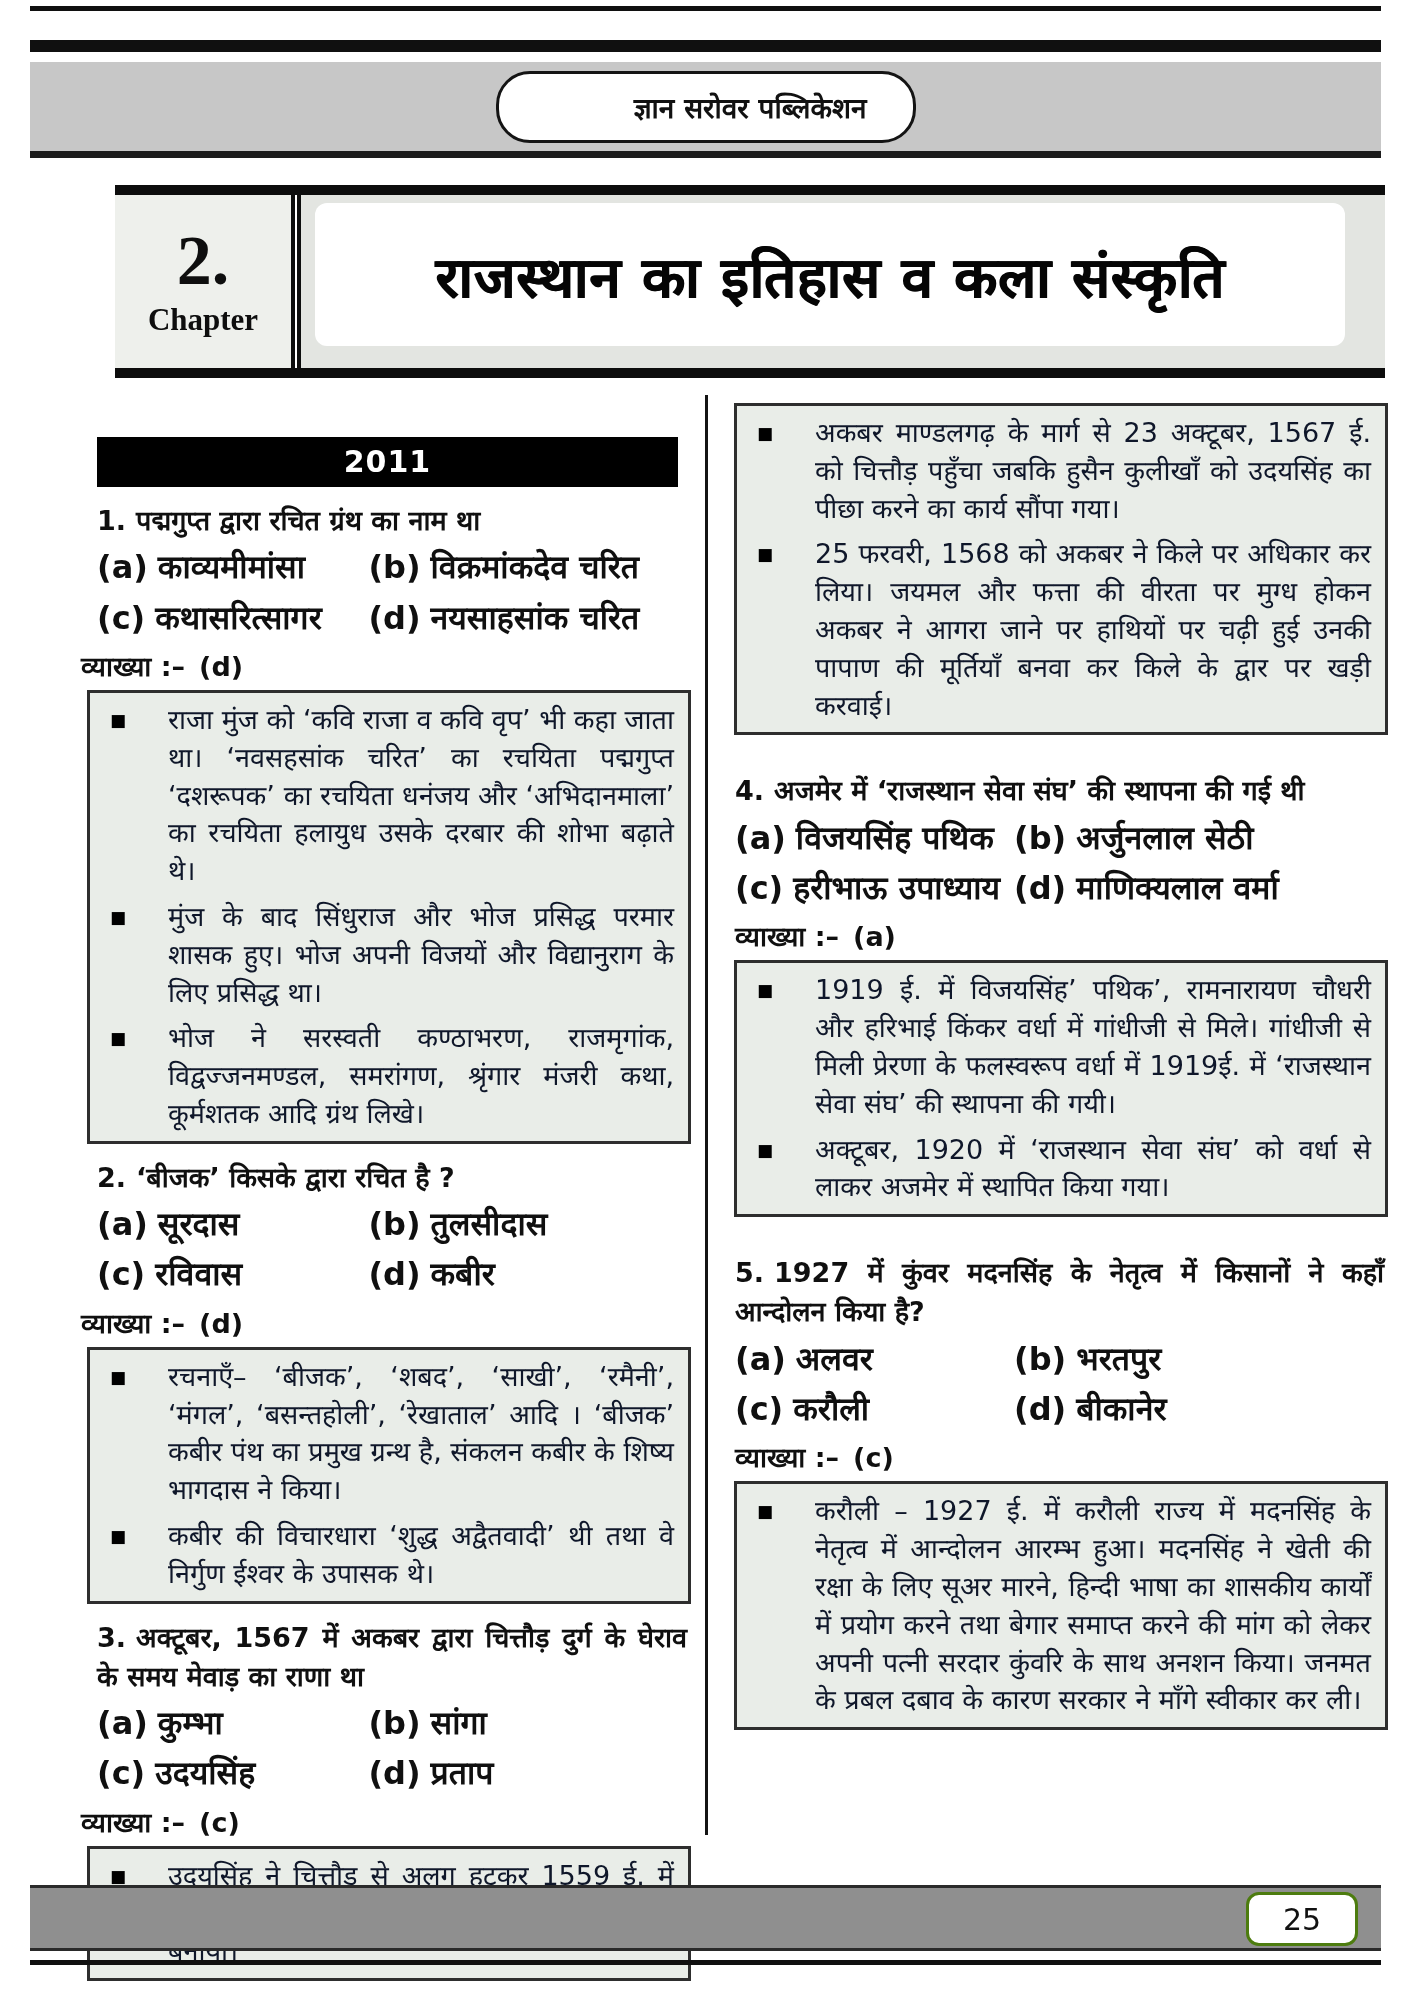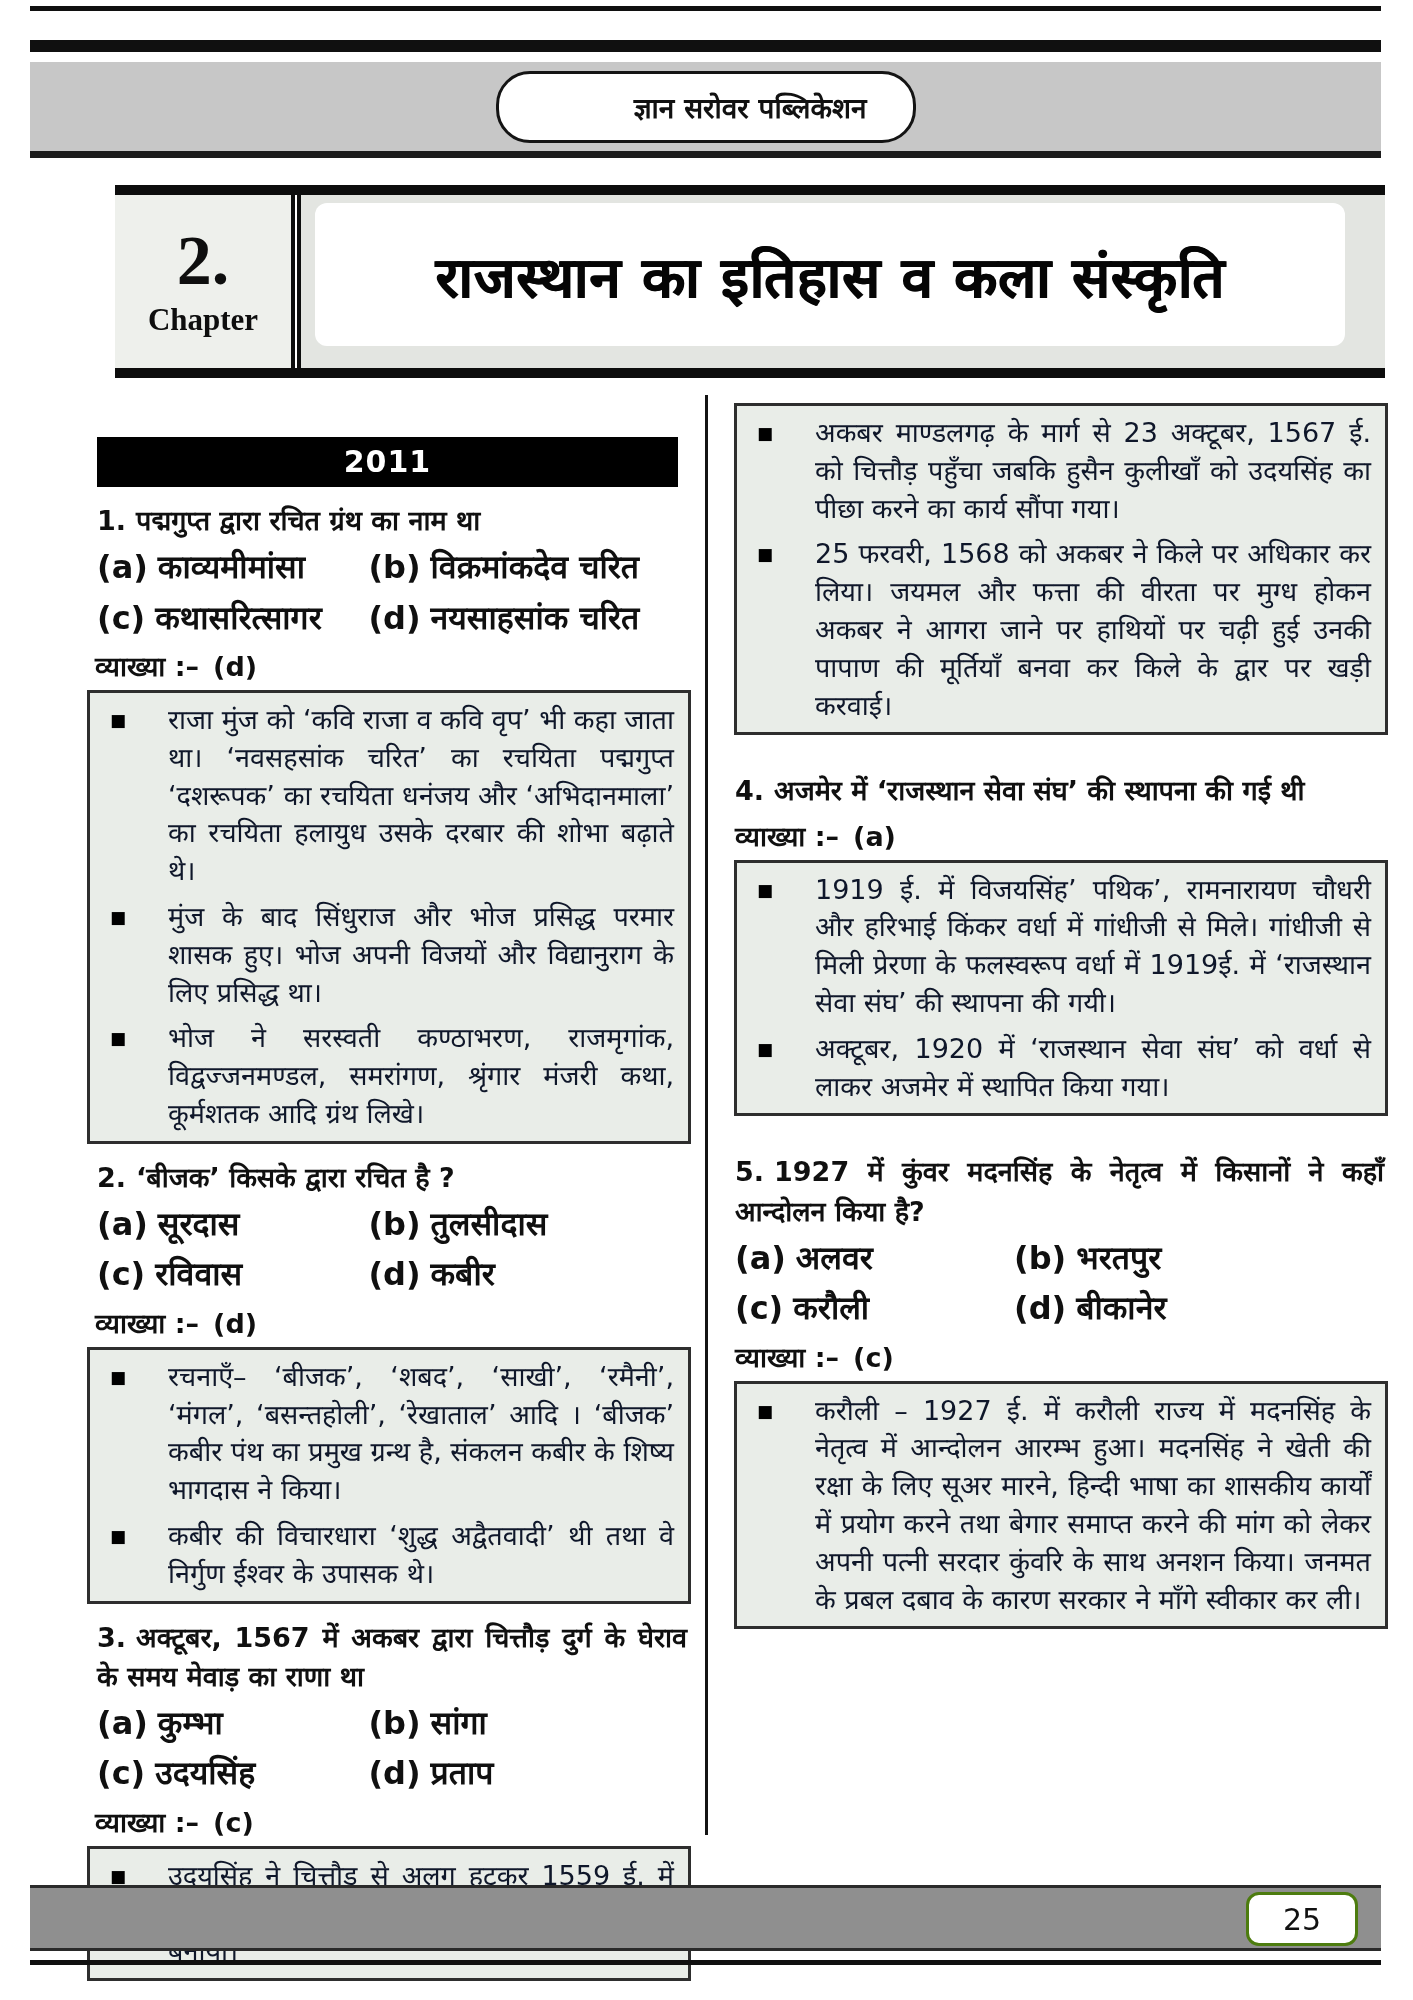--- a/index.html
+++ b/index.html
@@ -64,21 +64,21 @@
   }
   .col-right .question { margin-left:13px;margin-top:36px; }
   .q-num { margin-right:10px; }
   .options { margin:4px 4px 0 22px; }
   .col-right .options { margin-left:13px; }
   .options-row { display:grid; margin-bottom:4px; }
   .grid-l { grid-template-columns:46% 54%; }
   .grid-r { grid-template-columns:43% 57%; }
   .option { font-size:32px; font-weight:bold; line-height:1.45; color:#101010; }
   .opt-label { margin-right:10px; }
-  .vyakhya { margin:6px 0 4px 20px; font-size:27px; font-weight:bold; line-height:1.45; color:#101010; }
+  .vyakhya { margin:6px 0 4px 6px; font-size:27px; font-weight:bold; line-height:1.45; color:#101010; }
   .col-right .vyakhya { margin-left:13px; }
   .vyakhya .ans { margin-left:14px; }
 
   .exp-box {
     margin:4px 0 8px 12px; background:#e9ede8;
     border:3px solid #2e2e2e; padding:8px 14px 8px 20px;
   }
   .bullet { display:flex; margin-bottom:8px; }
   .bullet:last-child { margin-bottom:0; }
   .bullet-marker { width:58px; flex:0 0 58px; font-size:17px; line-height:38px; color:#000; }
@@ -222,20 +222,30 @@
         </div>
         <div class="bullet">
           <span class="bullet-marker">■</span>
           <div class="bullet-text">25 फरवरी, 1568 को अकबर ने किले पर अधिकार कर लिया। जयमल और फत्ता की वीरता पर मुग्ध होकन अकबर ने आगरा जाने पर हाथियों पर चढ़ी हुई उनकी पापाण की मूर्तियाँ बनवा कर किले के द्वार पर खड़ी करवाई।</div>
         </div>
       </div>
 
       <div class="question">
         <span class="q-num">4.</span><span>अजमेर में ‘राजस्थान सेवा संघ’ की स्थापना की गई थी</span>
       </div>
+      <div class="options">
+        <div class="options-row grid-r">
+          <div class="option"><span class="opt-label">(a)</span><span>विजयसिंह पथिक</span></div>
+          <div class="option"><span class="opt-label">(b)</span><span>अर्जुनलाल सेठी</span></div>
+        </div>
+        <div class="options-row grid-r">
+          <div class="option"><span class="opt-label">(c)</span><span>हरीभाऊ उपाध्याय</span></div>
+          <div class="option"><span class="opt-label">(d)</span><span>माणिक्यलाल वर्मा</span></div>
+        </div>
+      </div>
       <div class="vyakhya">
         <span>व्याख्या :–</span><span class="ans">(a)</span>
       </div>
       <div class="exp-box">
         <div class="bullet">
           <span class="bullet-marker">■</span>
           <div class="bullet-text">1919 ई. में विजयसिंह’ पथिक’, रामनारायण चौधरी और हरिभाई किंकर वर्धा में गांधीजी से मिले। गांधीजी से मिली प्रेरणा के फलस्वरूप वर्धा में 1919ई. में ‘राजस्थान सेवा संघ’ की स्थापना की गयी।</div>
         </div>
         <div class="bullet">
           <span class="bullet-marker">■</span>

